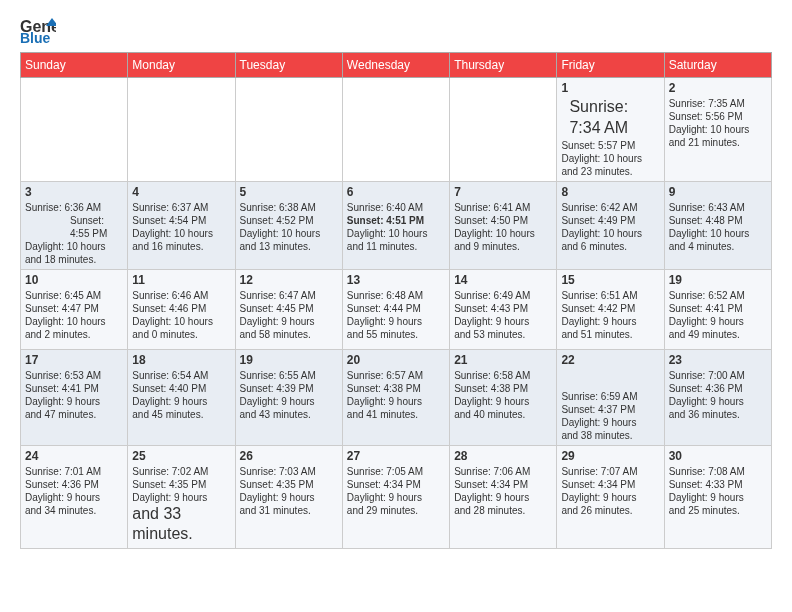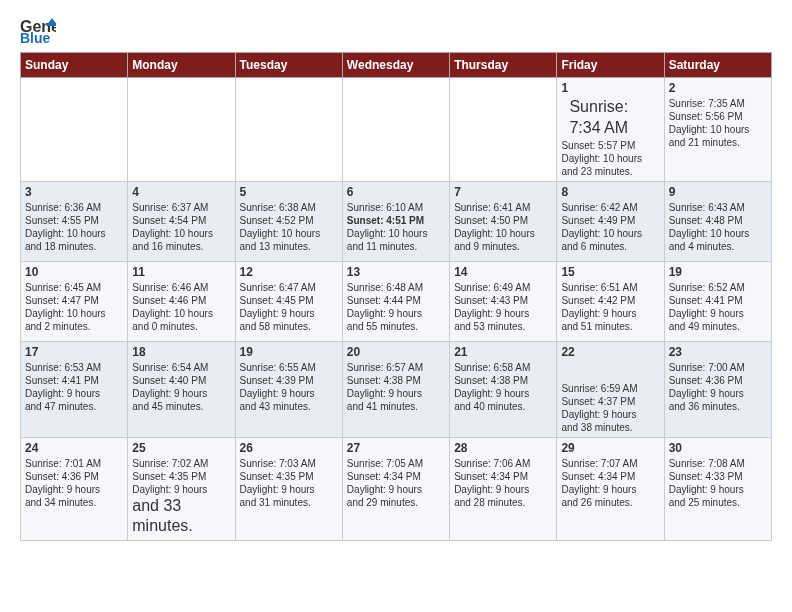--- a/index.html
+++ b/index.html
@@ -43,24 +43,24 @@
       font-size: 15px;
       color: #555;
     }
     .calendar {
       width: 100%;
       border-collapse: collapse;
       margin-top: 8px;
       table-layout: fixed;
     }
     .calendar thead tr th {
-      background-color: #7f1d1d;
+      background-color: #ef4444;
       color: #fff;
       font-size: 12px;
-      font-weight: bold;
+      font-weight: normal;
       padding: 5px 4px;
       text-align: left;
       border: 1px solid #aaa;
     }
     .calendar tbody tr td {
       border: 1px solid #ccc;
       vertical-align: top;
       padding: 3px 4px;
       font-size: 10px;
       color: #333;
@@ -138,41 +138,41 @@
             <div style="font-size: 10px; line-height: 1.3;">Sunrise: 7:35 AM</div>
             <div style="font-size: 10px; line-height: 1.3;">Sunset: 5:56 PM</div>
             <div style="font-size: 10px; line-height: 1.3;">Daylight: 10 hours</div>
             <div style="font-size: 10px; line-height: 1.3;">and 21 minutes.</div>
           </td>
         </tr>
         <tr>
           <td>
             <span class="day-num">3</span>
             <div style="font-size: 10px; line-height: 1.3;">Sunrise: 6:36 AM</div>
-            <div style="font-size: 10px; line-height: 1.3;">Sunset: 4:55 PM</div>
+            <div style="font-size: 10px; line-height: 1.3; margin-left: 45px;">Sunset: 4:55 PM</div>
             <div style="font-size: 10px; line-height: 1.3;">Daylight: 10 hours</div>
             <div style="font-size: 10px; line-height: 1.3;">and 18 minutes.</div>
           </td>
           <td>
             <span class="day-num">4</span>
             <div style="font-size: 10px; line-height: 1.3;">Sunrise: 6:37 AM</div>
             <div style="font-size: 10px; line-height: 1.3;">Sunset: 4:54 PM</div>
             <div style="font-size: 10px; line-height: 1.3;">Daylight: 10 hours</div>
             <div style="font-size: 10px; line-height: 1.3;">and 16 minutes.</div>
           </td>
           <td>
             <span class="day-num">5</span>
             <div style="font-size: 10px; line-height: 1.3;">Sunrise: 6:38 AM</div>
             <div style="font-size: 10px; line-height: 1.3;">Sunset: 4:52 PM</div>
             <div style="font-size: 10px; line-height: 1.3;">Daylight: 10 hours</div>
             <div style="font-size: 10px; line-height: 1.3;">and 13 minutes.</div>
           </td>
           <td>
             <span class="day-num">6</span>
-            <div style="font-size: 10px; line-height: 1.3;">Sunrise: 6:10 AM</div>
+            <div style="font-size: 10px; line-height: 1.3;">Sunrise: 6:40 AM</div>
             <div style="font-size: 10px; line-height: 1.3; font-weight: bold;">Sunset: 4:51 PM</div>
             <div style="font-size: 10px; line-height: 1.3;">Daylight: 10 hours</div>
             <div style="font-size: 10px; line-height: 1.3;">and 11 minutes.</div>
           </td>
           <td>
             <span class="day-num">7</span>
             <div style="font-size: 10px; line-height: 1.3;">Sunrise: 6:41 AM</div>
             <div style="font-size: 10px; line-height: 1.3;">Sunset: 4:50 PM</div>
             <div style="font-size: 10px; line-height: 1.3;">Daylight: 10 hours</div>
             <div style="font-size: 10px; line-height: 1.3;">and 9 minutes.</div>

